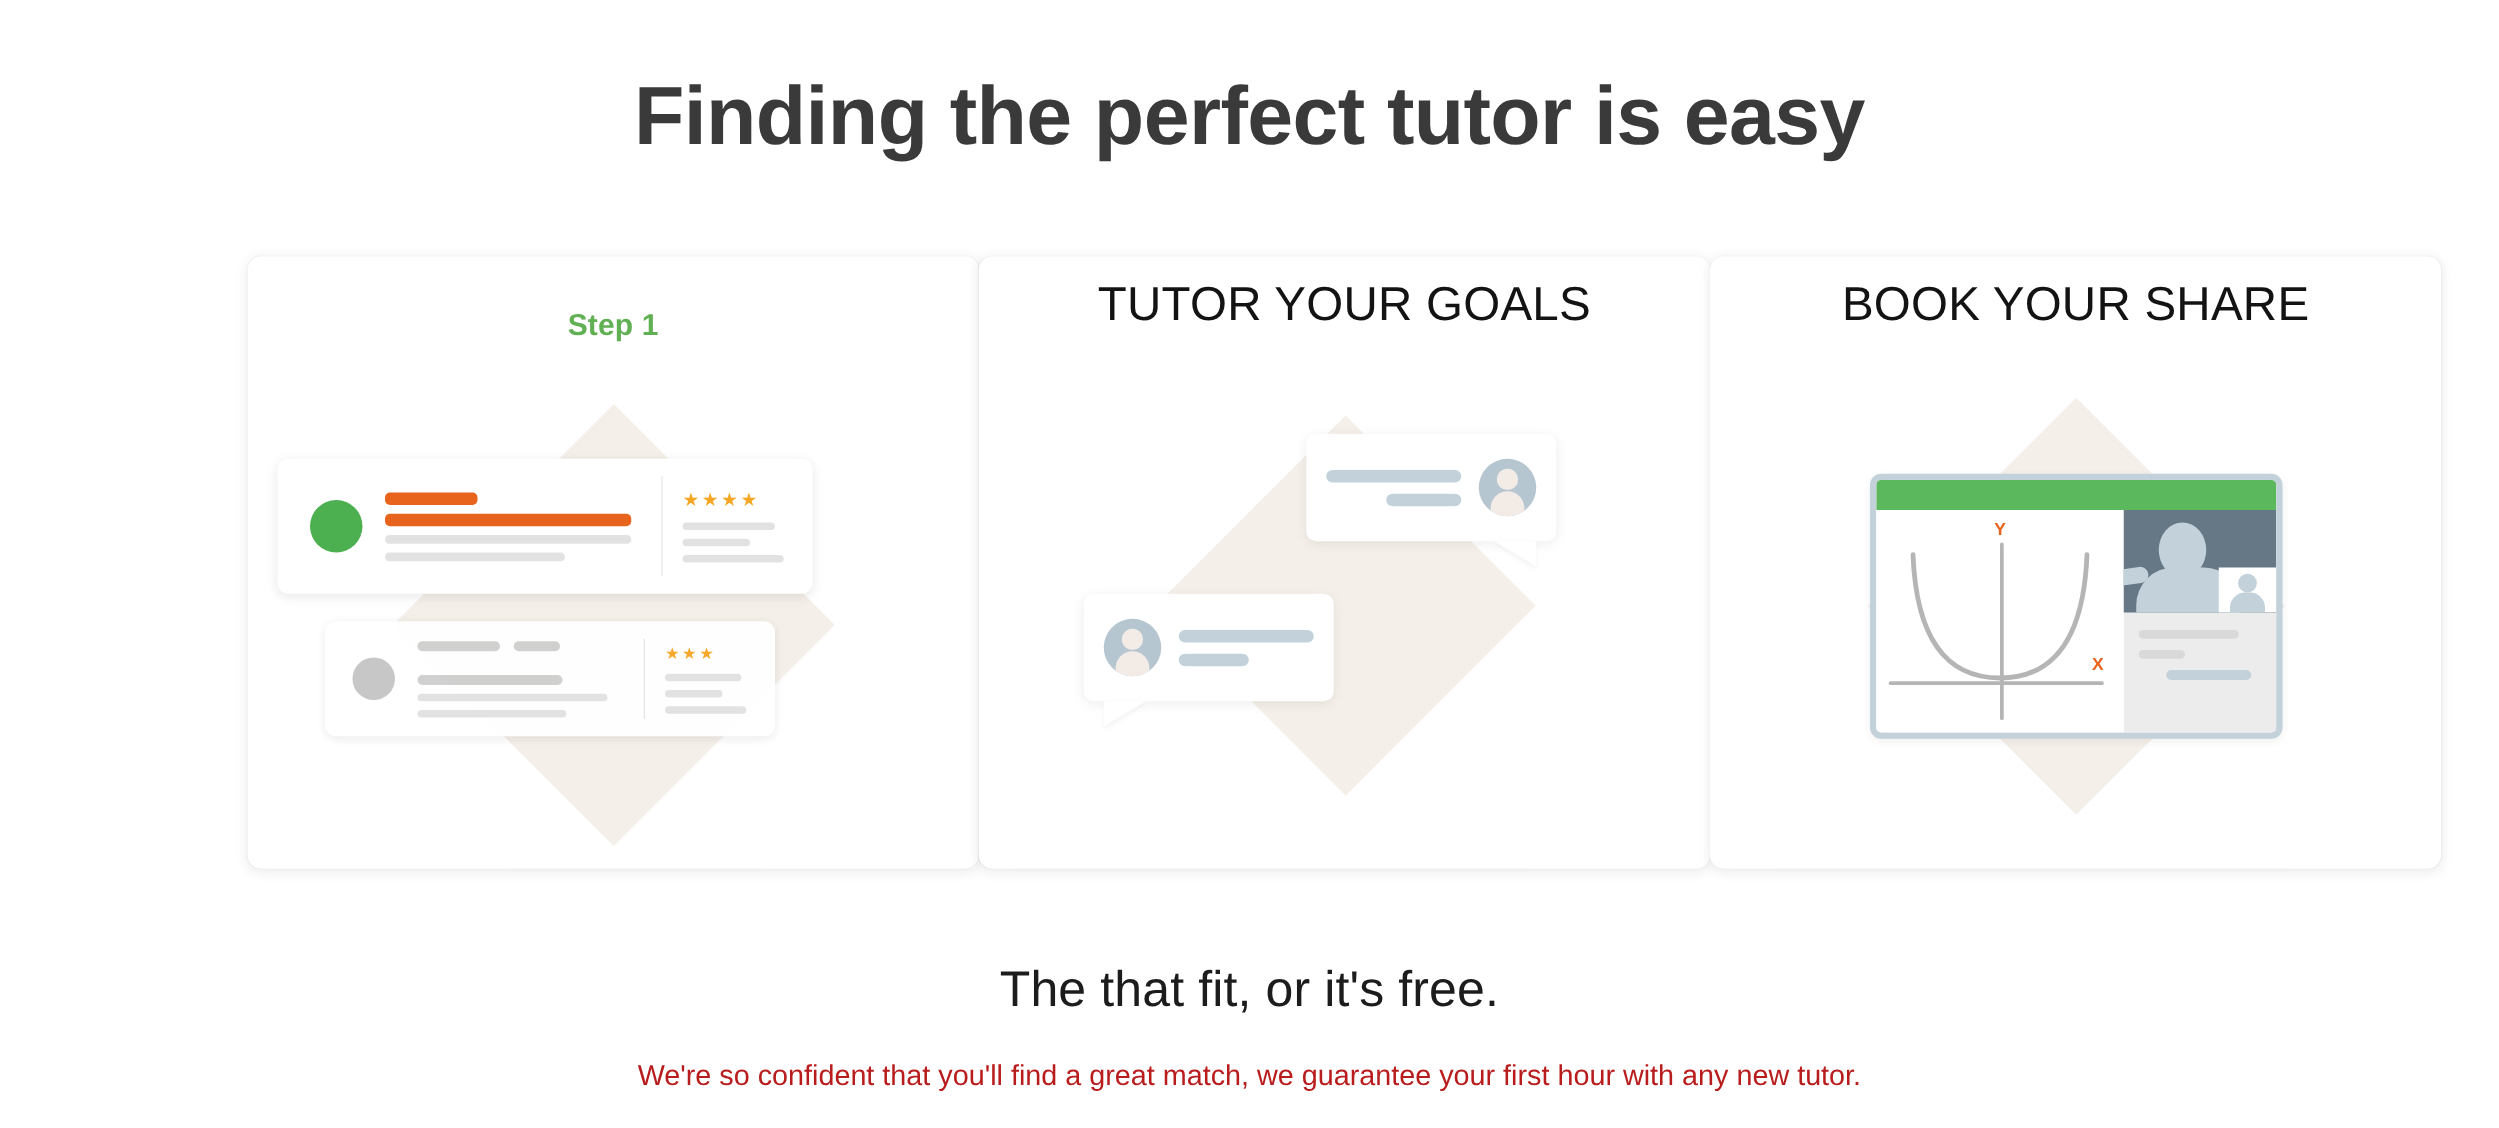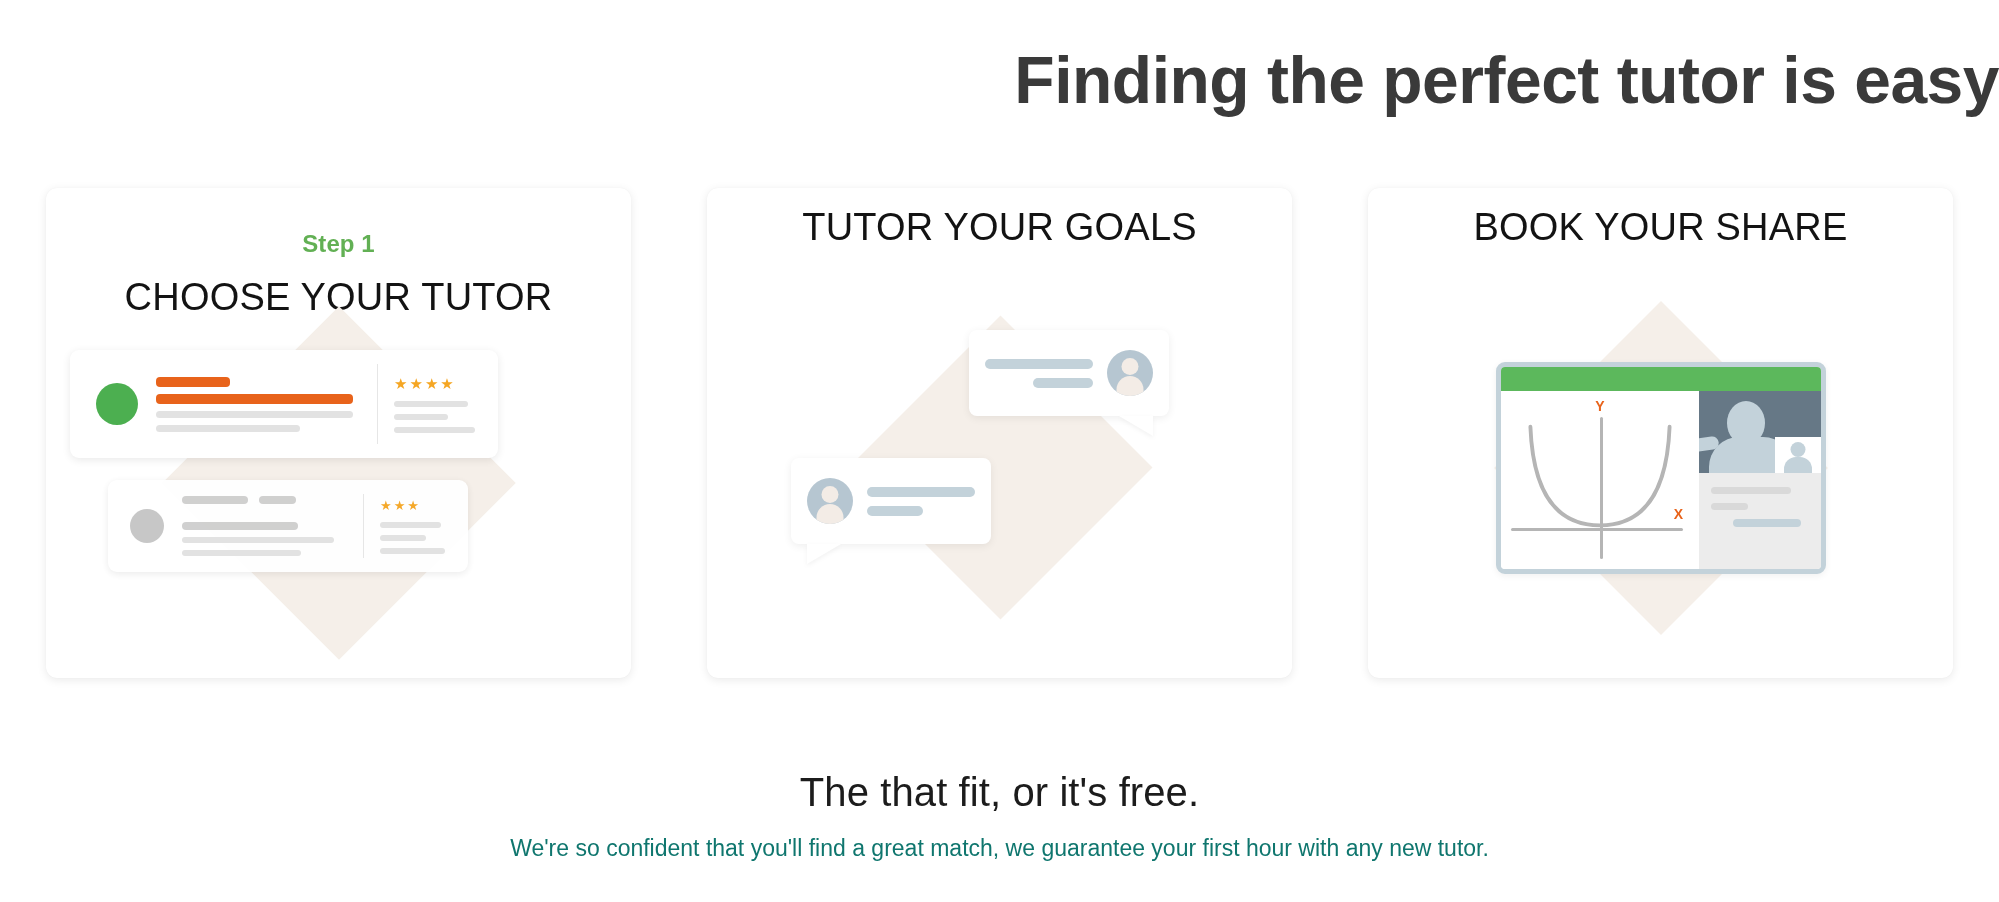--- a/index.html
+++ b/index.html
@@ -6,37 +6,37 @@
   html, body {
     width: 1999px; height: 902px;
     background: #ffffff;
     font-family: "Liberation Sans", sans-serif;
     overflow: hidden;
   }
   .page { position: relative; width: 1999px; height: 902px; background: #fff; }
 
   
   .page-title {
-    text-align: right;
+    text-align: center;
     font-size: 66px;
     font-weight: 700;
     color: #3a3a3a;
     letter-spacing: -0.5px;
-    padding-top: 44px;
+    padding-top: 56px;
     line-height: 1.12;
   }
 
   
   .cards {
     position: absolute;
-    top: 188px;
+    top: 205px;
     left: 46px;
     width: 1907px;
     display: flex;
-    justify-content: space-between;
+    justify-content: flex-end;
   }
   .card {
     width: 585px;
     height: 490px;
     background: #ffffff;
     border-radius: 11px;
     box-shadow: 0 2px 10px rgba(0,0,0,0.085), 0 0 1px rgba(0,0,0,0.06);
     position: relative;
     overflow: hidden;
   }
@@ -178,34 +178,33 @@
   .t-head { position: absolute; width: 15px; height: 15px; border-radius: 50%; background: #c3d2da; left: 50%; transform: translateX(-50%); top: 5px; }
   .t-body { position: absolute; width: 28px; height: 16px; border-radius: 12px 12px 0 0; background: #c3d2da; left: 50%; transform: translateX(-50%); bottom: 0; }
   .side-lines { padding: 14px 12px 0 12px; }
   .side-bar { border-radius: 4px; margin-bottom: 9px; height: 7px; }
   .side-bar.g { background: #d9d9d9; }
   .side-bar.b { background: #c3d2da; }
 
   
   .footer { position: absolute; left: 0; right: 0; top: 770px; text-align: center; }
   .footer-title { font-size: 40px; font-weight: 400; color: #1c1c1c; letter-spacing: 0.1px; }
-  .footer-sub { margin-top: 20px; font-size: 23px; font-weight: 400; color: #0f766e; }
+  .footer-sub { margin-top: 32px; font-size: 23px; font-weight: 400; color: #b91c1c; }
 </style>
 </head>
 <body>
 
 <div class="page">
 
   <h1 class="page-title">Finding the perfect tutor is easy</h1>
 
   <div class="cards">
 
     <div class="card">
       <div class="step-label">Step 1</div>
-      <div class="card-title">CHOOSE YOUR TUTOR</div>
 
       <div class="illus-wrap">
         <div class="diamond c1-diamond"></div>
 
         <div class="row-card primary">
           <div class="avatar-dot"></div>
           <div class="bars">
             <div class="bar orange" style="width:36%;height:10px;"></div>
             <div class="bar orange" style="width:96%;height:10px;"></div>
             <div class="bar grey" style="width:96%;height:7px;"></div>

